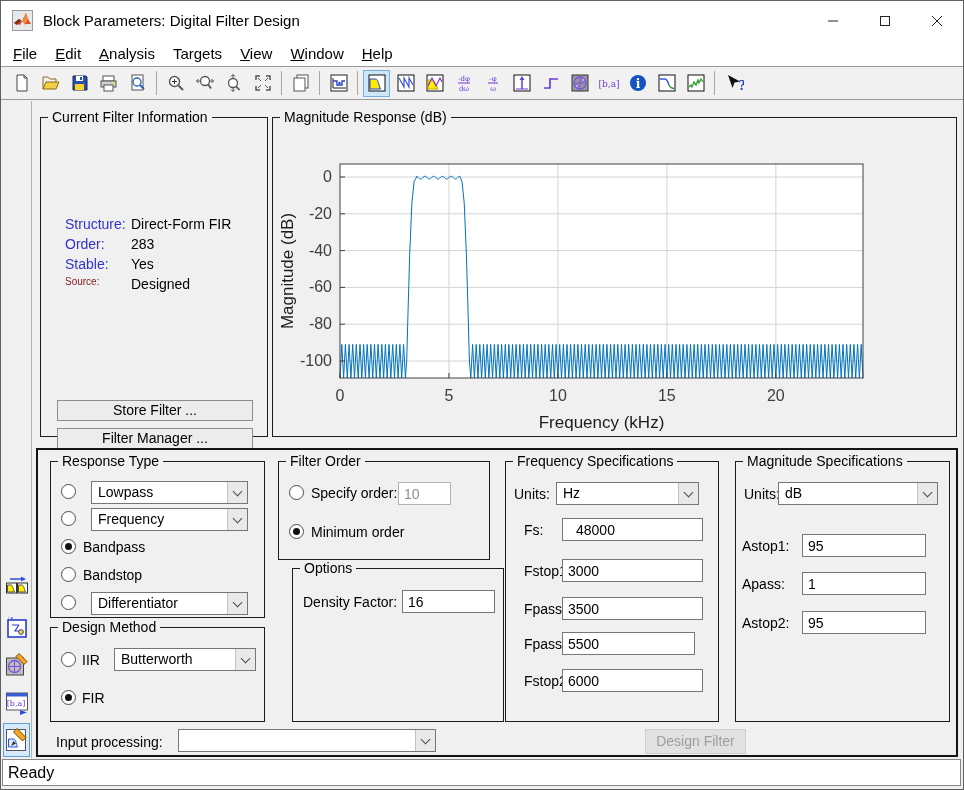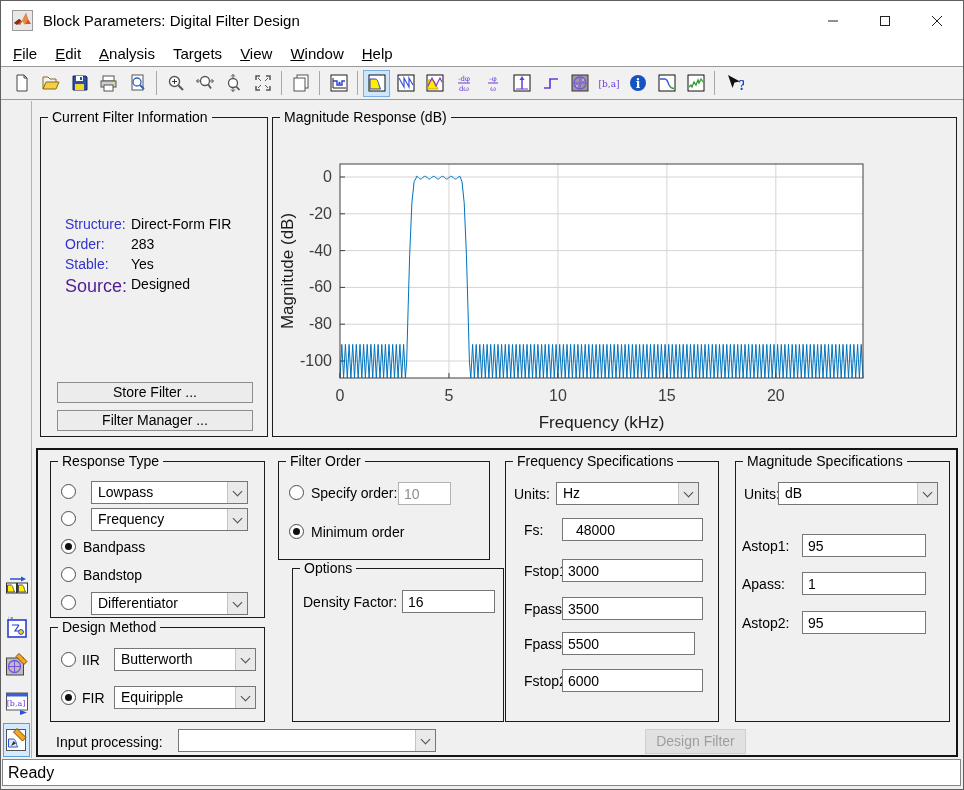--- a/index.html
+++ b/index.html
@@ -44,21 +44,21 @@
   
   .radio { position:absolute; width:15px; height:15px; border:1px solid #4d4d4d; border-radius:50%; background:#fff; }
   .radio.checked::after { content:""; position:absolute; left:3px; top:3px; width:7px; height:7px; border-radius:50%; background:#101010; }
   .lab { position:absolute; font-size:14px; white-space:nowrap; }
   .combo { position:absolute; height:23px; background:#fff; border:1px solid #767676; }
   .combo .cval { position:absolute; left:6px; top:0; line-height:21px; font-size:14px; white-space:nowrap; }
   .combo .cbtn { position:absolute; right:0; top:0; bottom:0; width:20px; background:#e9e9e9; border-left:1px solid #c3c3c3; }
   .combo .chev { position:absolute; right:6px; top:6px; width:7px; height:7px; border-right:1.4px solid #4c4c4c; border-bottom:1.4px solid #4c4c4c; transform:rotate(45deg); }
   .tin { position:absolute; height:23px; border:1px solid #767676; background:#fff; font-size:14px; padding-left:5px; font-family:"Liberation Sans",sans-serif; color:#000; }
   .tin.dis { border-color:#b2b2b2; color:#8d8d8d; }
-  .panel-btn { position:absolute; left:16px; width:196px; height:21px; background:#ececec; border:1px solid #8d8d8d; font-size:14px; text-align:center; line-height:19px; }
+  .panel-btn { position:absolute; left:16px; width:196px; height:21px; background:#ececec; border:1px solid #8d8d8d; font-size:14px; text-align:center; line-height:19px;margin-top:18px; }
   .design-btn { position:absolute; left:645px; top:729px; width:101px; height:25px; background:#e1e1e1; border:1px solid #cfcfcf; color:#9e9e9e; font-size:14px; text-align:center; line-height:23px; }
 
   
   .statusbar { position:absolute; left:2px; top:759px; width:959px; height:27px; background:#fff; border:1px solid #868686; font-size:16px; line-height:25px; padding-left:5px; }
 
   svg { display:block; }
   .plot-svg { position:absolute; left:0; top:0; }
 </style>
 </head>
 <body>
@@ -321,21 +321,21 @@
 
 <div class="group" id="g-info" style="left:40px;top:117px;width:228px;height:320px;">
   <span class="legend">Current Filter Information</span>
   <div id="info-rows">
       <span style="position: absolute; left: 24px; top: 98px; font-size: 14px; color: rgb(50, 50, 205);">Structure:</span>
       <span style="position: absolute; left: 90px; top: 98px; font-size: 14px;">Direct-Form FIR</span>
       <span style="position: absolute; left: 24px; top: 118px; font-size: 14px; color: rgb(50, 50, 205);">Order:</span>
       <span style="position: absolute; left: 90px; top: 118px; font-size: 14px;">283</span>
       <span style="position: absolute; left: 24px; top: 138px; font-size: 14px; color: rgb(50, 50, 205);">Stable:</span>
       <span style="position: absolute; left: 90px; top: 138px; font-size: 14px;">Yes</span>
-      <span style="position: absolute; left: 24px; top: 158px; font-size: 18px; color: #4c1d95;">Source:</span>
+      <span style="position: absolute; left: 24px; top: 158px; font-size: 10px; color: #7f1d1d;">Source:</span>
       <span style="position: absolute; left: 90px; top: 158px; font-size: 14px;">Designed</span>
     </div>
   <div class="panel-btn" style="top:264px;">Store Filter ...</div>
   <div class="panel-btn" style="top:292px;">Filter Manager ...</div>
 </div>
 
 <div class="group" id="g-plot" style="left:272px;top:117px;width:685px;height:320px;">
   <span class="legend">Magnitude Response (dB)</span>
   <div id="chart-host">
       <svg width="683" height="318" viewBox="0 0 683 318" class="plot-svg">
@@ -416,26 +416,20 @@
 <span class="radio" style="left: 10px; top: 24px;"></span>
     <span class="lab" style="left: 31px; top: 24px;">IIR</span>
     <div class="combo" style="left: 63px; top: 20px; width: 142px;">
       <span class="cval">Butterworth</span>
       <span class="cbtn">
         <span class="chev"></span>
       </span>
     </div>
     <span class="radio checked" style="left: 10px; top: 62px;"></span>
     <span class="lab" style="left: 31px; top: 62px;">FIR</span>
-    <div class="combo" style="left: 63px; top: 58px; width: 142px;">
-      <span class="cval">Equiripple</span>
-      <span class="cbtn">
-        <span class="chev"></span>
-      </span>
-    </div>
   </div>
 
 <div class="group" id="g-order" style="left:278px;top:461px;width:212px;height:99px;">
   <span class="legend">Filter Order</span>
   <span class="radio" id="r-specify" style="left:10px;top:23px;"></span>
   <span class="lab" style="left:32px;top:23px;">Specify order:</span>
   <input class="tin dis" style="left: 119px; top: 20px; width: 53px;" readonly="" value="10">
   <span class="radio checked" id="r-minimum" style="left:10px;top:62px;"></span>
   <span class="lab" style="left:32px;top:62px;">Minimum order</span>
 </div>

